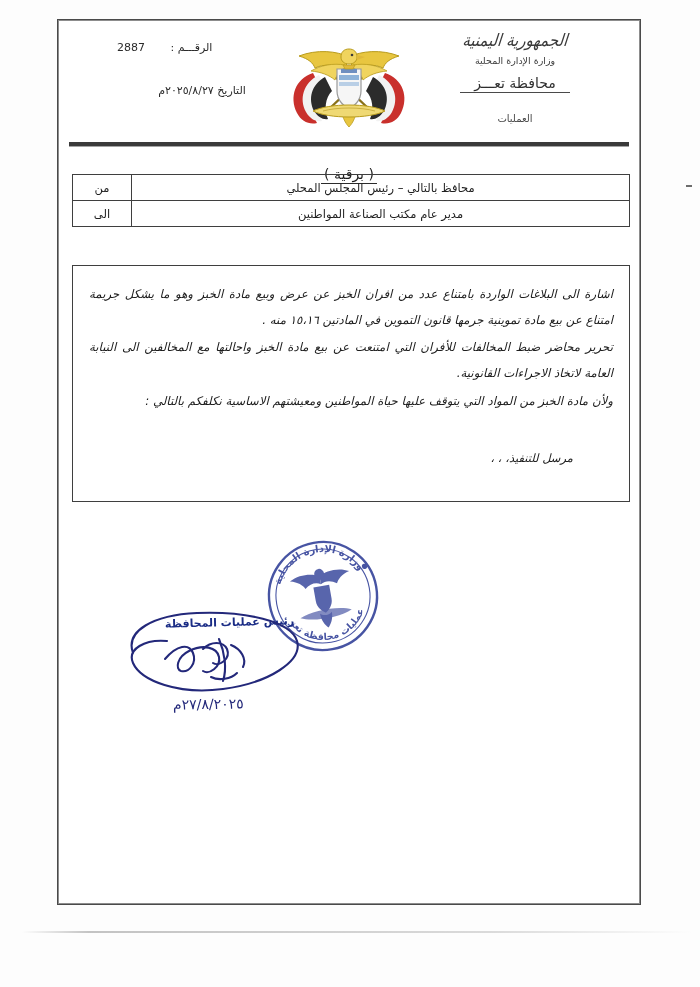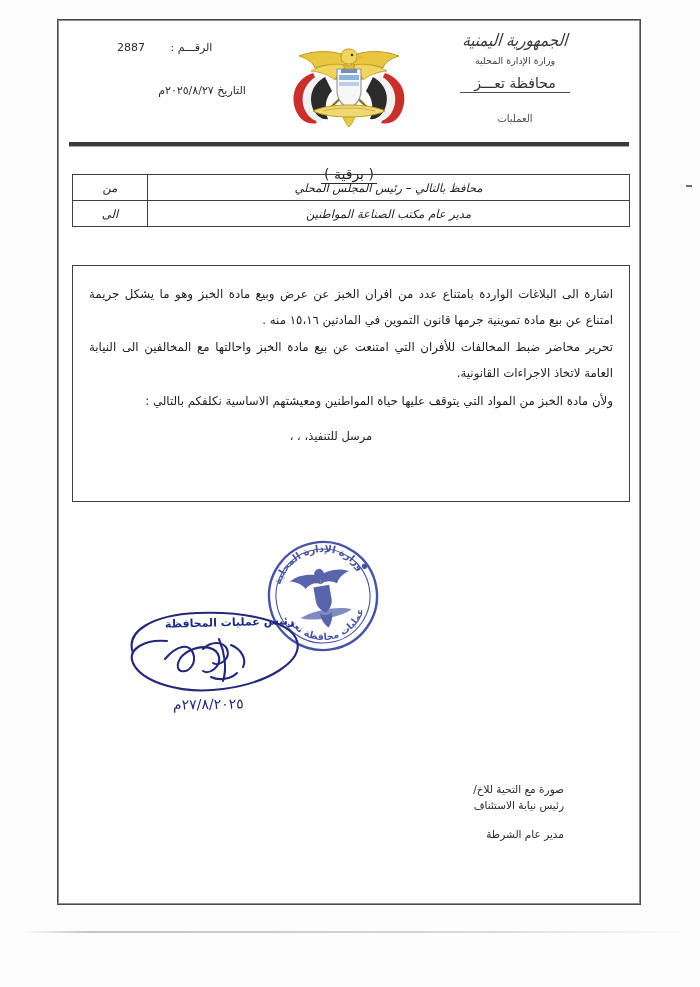--- a/index.html
+++ b/index.html
@@ -152,25 +152,24 @@
     position: absolute;
     top: 153px;
     left: 13px;
     width: 558px;
     border-collapse: collapse;
     table-layout: fixed;
   }
   .addr-table td {
     border: 1.6px solid #3f3f3f;
     height: 25px;
-    padding: 0 16px;
+    padding: 0 8px;
     font-size: 11.5px;
     color: #1f1f1f;
     vertical-align: middle;
-    font-style: italic;
   }
   .addr-label {
     width: 42px;
     text-align: center;
     font-size: 11.5px;
   }
   .addr-value { text-align: center; }
   .addr-table tr.inner-row td { border-top-width: 1.1px; border-bottom-width: 1.1px; }
 
   
@@ -184,27 +183,28 @@
     box-sizing: border-box;
     padding: 16px 16px 0 16px;
   }
   .body-p {
     font-size: 11.8px;
     line-height: 2.18;
     color: #1d1d1d;
     text-align: justify;
     text-justify: inter-word;
     margin: 0 0 2px 0;
+    font-style: italic;
   }
   .dispatch-line {
-    margin-top: 14px;
+    margin-top: 36px;
     font-size: 11.5px;
     color: #1d1d1d;
-    text-align: center;
     padding-right: 40px;
+    font-style: italic;
   }
 
   
   .sig-zone {
     position: absolute;
     top: 490px;
     left: 0;
     width: 100%;
     height: 230px;
   }
@@ -395,22 +395,17 @@
             <path d="M100 38 C106 52 108 68 104 80"></path>
             <path d="M92 76 C100 80 112 78 118 72"></path>
             <path d="M112 44 C122 48 128 58 124 66"></path>
           </g>
         </svg>
       </div>
 
       <div class="sig-date">٢٧/٨/٢٠٢٥م</div>
     </div>
 
-    <div class="cc-block">
-      <div class="cc-line">صورة مع التحية للاخ/</div>
-      <div class="cc-line">رئيس نيابة الاستئناف</div>
-      <div class="cc-line gap">مدير عام الشرطة</div>
-    </div>
 
   </div>
 
   <div class="edge-tick"></div>
 </div>
 
 </body></html>

